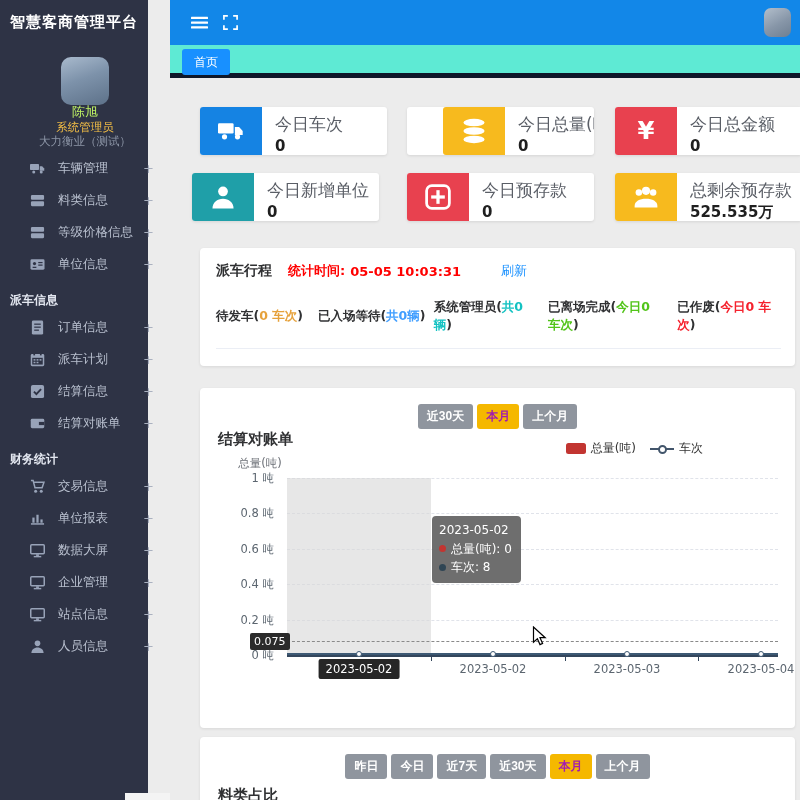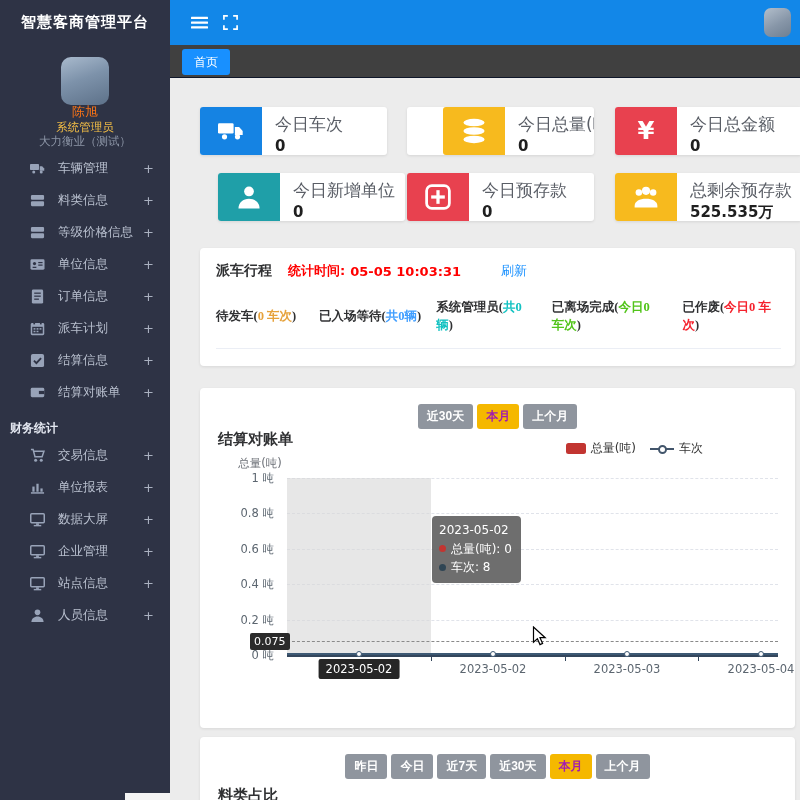--- a/index.html
+++ b/index.html
@@ -1,25 +1,25 @@
 <!DOCTYPE html>
 <html><head>
 <meta charset="utf-8">
 <style>
   * { margin:0; padding:0; box-sizing:border-box; }
   html,body { width:800px; height:800px; overflow:hidden; }
   body { font-family:"DejaVu Sans","Liberation Sans",sans-serif; }
   .app { position:relative; width:800px; height:800px; background:#ececec; overflow:hidden; }
 
   
-  .sidebar { position:absolute; left:0; top:0; width:170px; height:800px; background:#2e3345; color:#b9c0cf; z-index:5; }
+  .sidebar { position:absolute; left:0; top:0; width:148px; height:800px; background:#2e3345; color:#b9c0cf; z-index:5; }
   .logo { height:45px; line-height:45px; text-align:center; color:#ffffff; font-size:15px; font-weight:bold; letter-spacing:1px; }
   .avatar { position:absolute; left:61px; top:57px; width:48px; height:48px; border-radius:10px;
             background:linear-gradient(160deg,#a9bacd 0%,#7d92aa 45%,#5d7189 100%); }
-  .uname { position:absolute; top:103px; width:170px; text-align:center; color:#f97316; font-size:13px; }
+  .uname { position:absolute; top:103px; width:170px; text-align:center; color:#bef264; font-size:13px; }
   .urole { position:absolute; top:120px; width:170px; text-align:center; color:#f6c046; font-size:11.5px; }
   .ucompany { position:absolute; top:134px; width:170px; text-align:center; color:#8e97a8; font-size:11.5px; }
   .menu { position:absolute; top:152px; left:0; width:170px; }
   .msec-label { height:22px; line-height:22px; padding-left:10px; font-size:12px; font-weight:bold; color:#e3e7f0; }
   .msec + .msec .msec-label { margin-top:9px; }
   .mitem { height:32px; display:flex; align-items:center; padding:0 16px 0 30px; font-size:12.5px; color:#b9c0cf; cursor:pointer; }
   .mitem .mi { width:16px; height:16px; margin-right:12px; color:#98a3b8; flex:none; display:flex; align-items:center; }
   .mitem .mi svg { width:15px; height:15px; }
   .mitem .mlabel { flex:1; }
   .mitem .mplus { color:#aab1c0; font-size:13px; }
@@ -28,21 +28,21 @@
   
   .topbar { position:absolute; left:170px; top:0; width:630px; height:45px; background:#1287e8; }
   .tb-icon { position:absolute; top:14px; width:17px; height:17px; color:#ffffff; cursor:pointer; }
   .tb-icon svg { width:17px; height:17px; }
   .tb-menu { left:21px; }
   .tb-fs { left:52px; }
   .tb-avatar { position:absolute; right:9px; top:8px; width:27px; height:29px; border-radius:7px;
                background:linear-gradient(150deg,#b3bfcc 0%,#8796a8 55%,#6e7f92 100%); cursor:pointer; }
 
   
-  .tabstrip { position:absolute; left:170px; top:45px; width:630px; height:33px; background:#404040; border-bottom:1px solid #0f172a; }
+  .tabstrip { position:absolute; left:170px; top:45px; width:630px; height:33px; background:#5eead4; border-bottom:5px solid #0f172a; }
   .tab { position:absolute; left:12px; top:4px; height:26px; line-height:26px; padding:0 12px; background:#1890ff;
          color:#ffffff; font-size:12px; border-radius:3px; cursor:pointer; }
 
   
   .content { position:absolute; left:170px; top:78px; width:630px; height:722px; overflow:hidden; }
   .panel { position:absolute; background:#ffffff; border-radius:4px; box-shadow:0 1px 3px rgba(0,0,0,0.09); }
 
   
   .card { position:absolute; width:187px; height:48px; background:#ffffff; border-radius:3px;
           box-shadow:0 1px 3px rgba(0,0,0,0.10); display:flex; cursor:default; }
@@ -53,21 +53,21 @@
   .card-value { font-size:15px; font-weight:bold; color:#1f1f1f; margin-top:1px; }
   .c-blue { background:#1583e3; } .c-yellow { background:#f7ba1e; } .c-red { background:#e8414f; } .c-teal { background:#1f9fa8; }
 
   
   .trip { left:30px; top:170px; width:595px; height:118px; }
   .trip-head { display:flex; align-items:center; padding:14px 0 0 16px; }
   .trip-title { font-size:14px; font-weight:bold; color:#303133; }
   .trip-time-label { margin-left:16px; color:#ff0000; font-weight:bold; font-size:13px; }
   .trip-time-value { margin-left:5px; color:#ff0000; font-weight:bold; font-size:13px; }
   .trip-refresh { margin-left:40px; color:#1890ff; font-size:13px; cursor:pointer; }
-  .trip-statuses { display:flex; align-items:center; margin:18px 14px 0 16px; padding-bottom:14px; border-bottom:1px solid #ebeef5;font-family:Liberation Serif, serif; }
+  .trip-statuses { display:flex; align-items:center; margin:18px 14px 0 16px; padding-bottom:14px; border-bottom:1px solid #ebeef5; }
   .tstatus { font-size:12.5px; font-weight:600; color:#303133; line-height:1.45; cursor:pointer; }
   .ts1 { width:110px; } .ts2 { width:125px; } .ts3 { width:104px; } .ts4 { width:118px; margin-left:18px; } .ts5 { margin-left:20px; }
   .s-orange { color:#e6a23c; } .s-blue { color:#409eff; } .s-teal { color:#13c2c2; } .s-green { color:#52c41a; } .s-red { color:#f5222d; }
 
   
   .btn-row { display:flex; justify-content:center; gap:4px; }
   .rbtn { background:#8f959e; color:#ffffff; font-size:12px; font-weight:bold; padding:4px 9px; border-radius:3px; border:none; cursor:pointer; white-space:nowrap; }
   .rbtn.active { background:#f5b800; color:#a21caf; }
 
   
@@ -160,20 +160,21 @@
                   <rect x="8.8" y="8" width="4.6" height="1.3"></rect>
                   <rect x="2.8" y="10.4" width="4" height="1.3"></rect>
                 </g>
               </svg>
             </span>
           <span class="mlabel">单位信息</span>
           <span class="mplus">+</span>
         </div>
       </div>
       <div class="msec">
+        <div class="msec-label">派车信息</div>
         <div class="mitem">
           <span class="mi">
               <svg viewBox="0 0 16 16" fill="currentColor">
                 <rect x="2" y="0.5" width="12" height="15" rx="1.5"></rect>
                 <g fill="#2e3345">
                   <rect x="4.5" y="3.8" width="7" height="1.3"></rect>
                   <rect x="4.5" y="7" width="7" height="1.3"></rect>
                   <rect x="4.5" y="10.2" width="5" height="1.3"></rect>
                 </g>
               </svg>
@@ -346,21 +347,21 @@
           <svg viewBox="0 0 16 16">
             <text x="8" y="13" text-anchor="middle" font-size="15" font-weight="bold" fill="currentColor">¥</text>
           </svg>
         </div>
       <div class="card-body">
         <div class="card-label">今日总金额</div>
         <div class="card-value">0</div>
       </div>
     </div>
 
-    <div class="card" style="left:48px; top:95px;">
+    <div class="card" style="left:22px; top:95px;">
       <div class="card-ic c-teal">
           <svg viewBox="0 0 16 16" fill="currentColor">
             <circle cx="8" cy="4.6" r="3"></circle>
             <path d="M1.5 15c0-3.6 2.9-6 6.5-6s6.5 2.4 6.5 6z"></path>
           </svg>
         </div>
       <div class="card-body">
         <div class="card-label">今日新增单位</div>
         <div class="card-value">0</div>
       </div>

